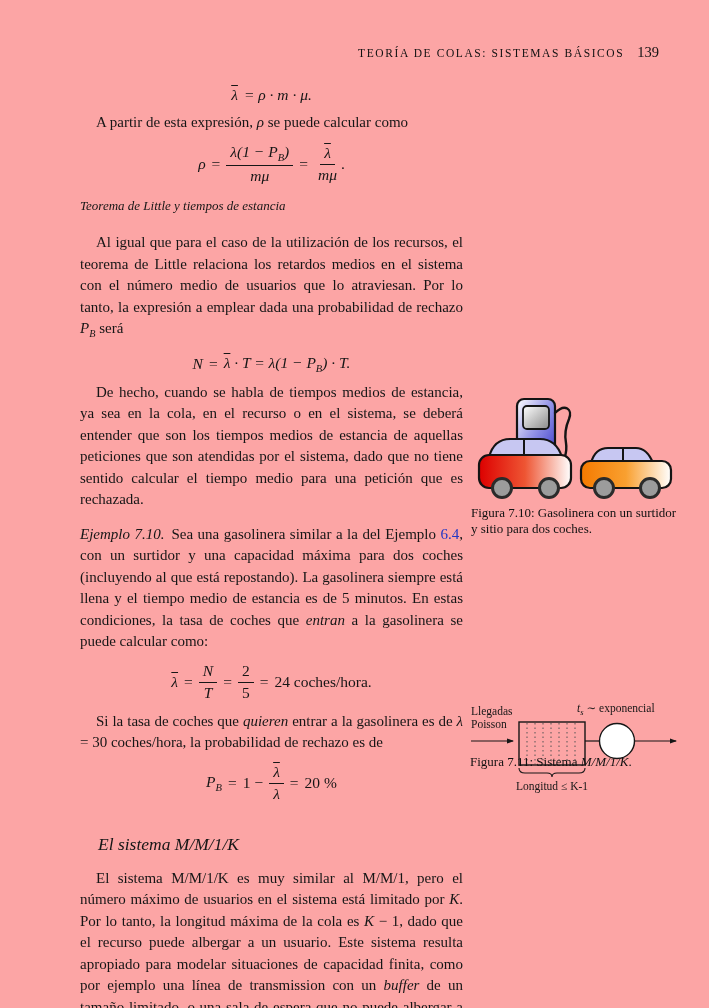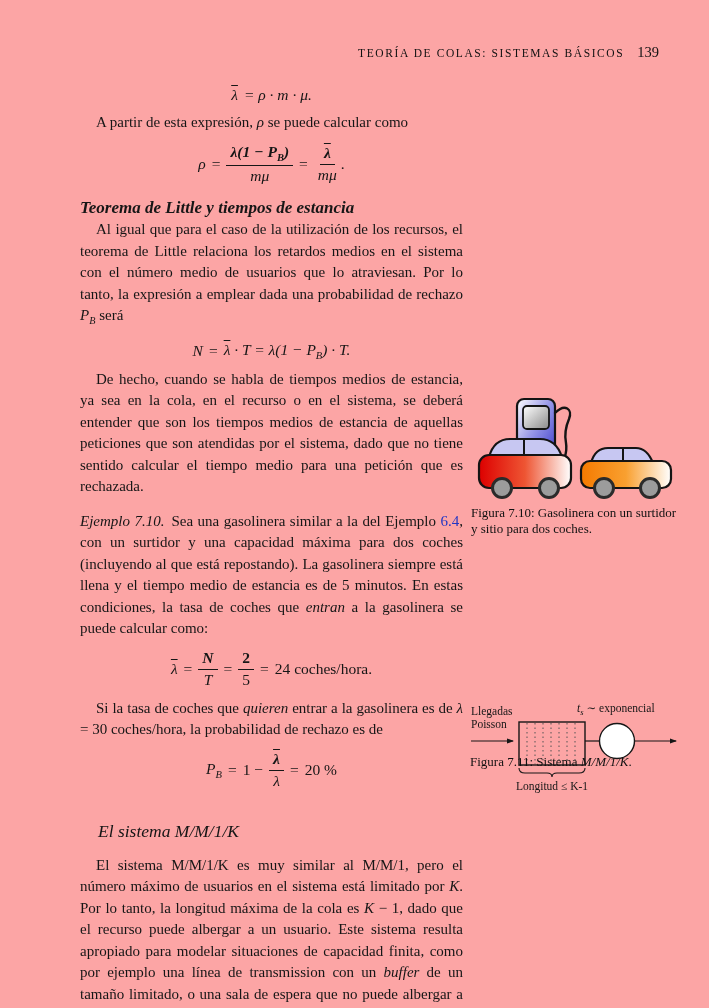--- a/index.html
+++ b/index.html
@@ -16,28 +16,28 @@
   .para{font-size:15px;line-height:21.5px;text-align:justify;margin:0 0 9px;}
   .indent{text-indent:16px;font-family:Liberation Serif, serif;}
   .example{text-indent:0;margin-top:13px;}
   .ex-label{margin-right:7px;}
 
   .mi{font-style:italic;}
   .rm{font-style:normal;}
   .ol{text-decoration:overline;}
   sub{font-size:0.68em;font-style:italic;}
 
-  .subhead{font-style:italic;font-weight:bold;font-size:17px;margin:12px 0 1px;}
+  .subhead{font-style:italic;font-weight:normal;font-size:13px;margin:12px 0 18px;}
   .section{font-style:italic;font-weight:normal;font-size:17.5px;margin:30px 18px 13px;}
 
   .formula{display:flex;justify-content:center;align-items:center;gap:6px;
            font-size:15.5px;margin:3px 0 8px;}
   .frac{display:inline-flex;flex-direction:column;align-items:center;
         vertical-align:middle;line-height:1.22;}
-  .frac .num{display:block;border-bottom:1.2px solid #161616;padding:0 4px 1px;font-weight:bold;}
+  .frac .num{display:block;border-bottom:1.2px solid #161616;padding:0 4px 1px;}
   .frac .den{display:block;padding:1px 4px 0;}
   .tail{display:inline-flex;align-items:center;}
 
   .link{color:#2336c4;text-decoration:none;cursor:pointer;}
 
   .margin-fig{position:absolute;}
   .caption{position:absolute;font-size:13px;line-height:15.5px;color:#111;width:210px;}
 
   svg text{font-family:"Liberation Serif","DejaVu Serif",serif;fill:#161616;}
   .sv-it{font-style:italic;}

